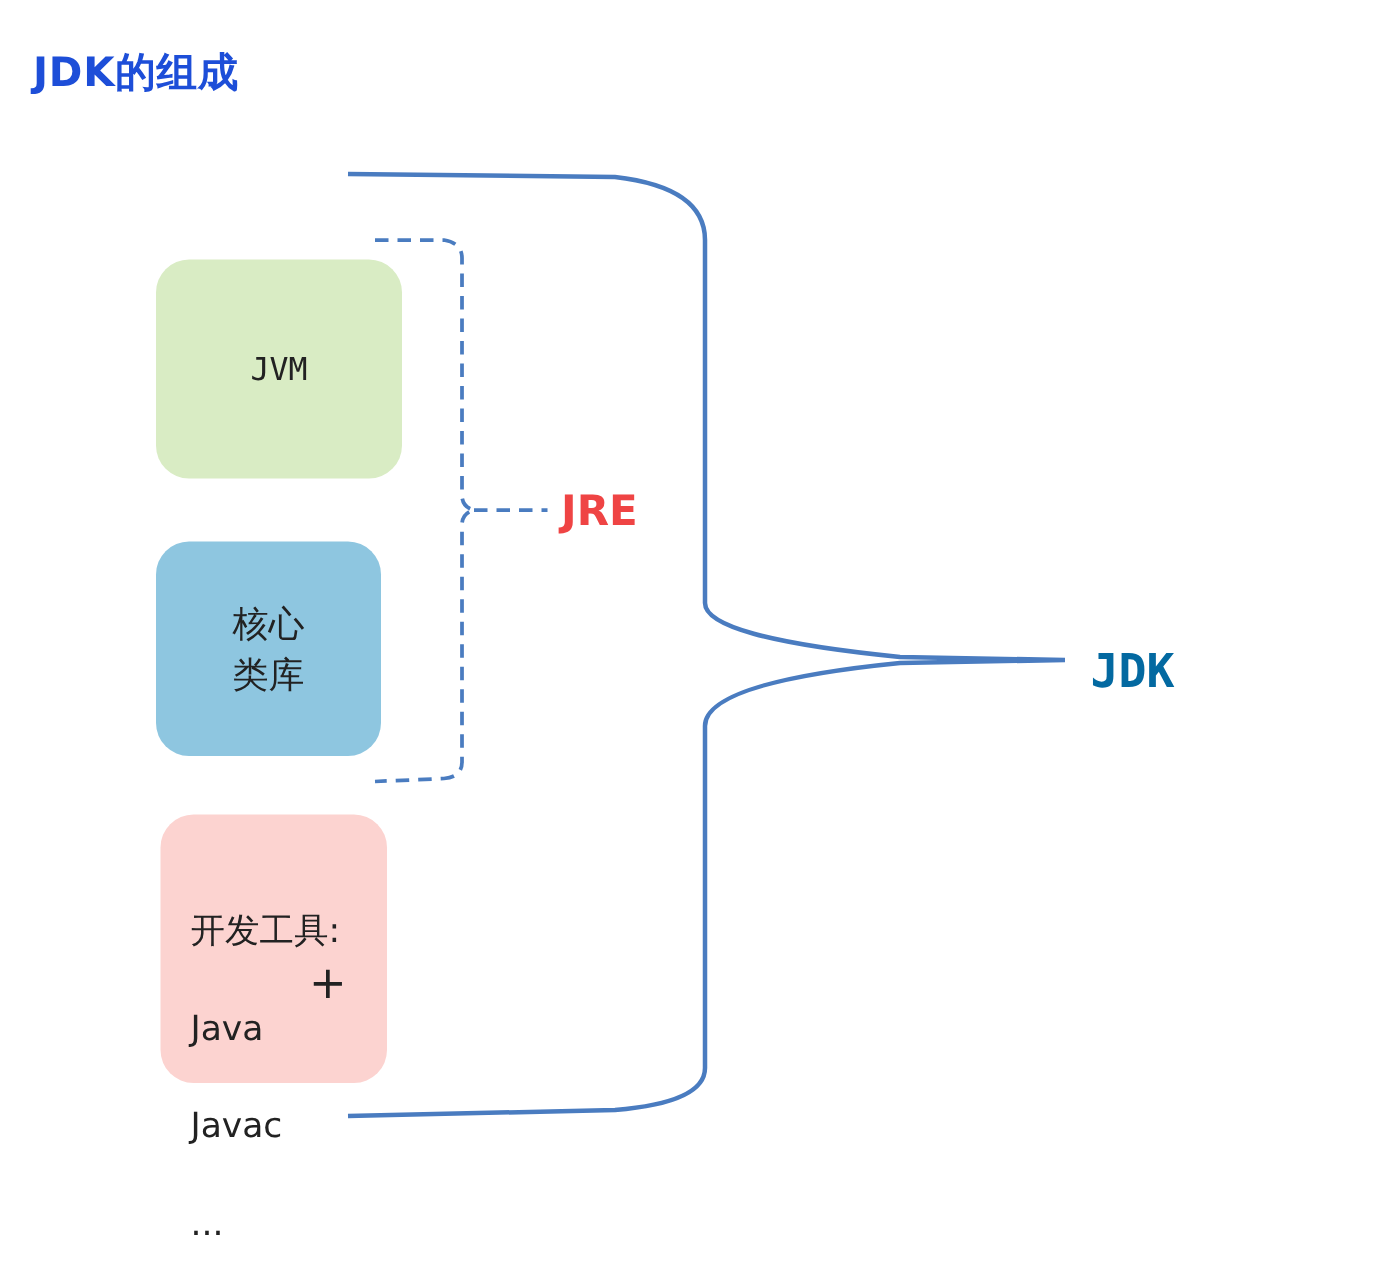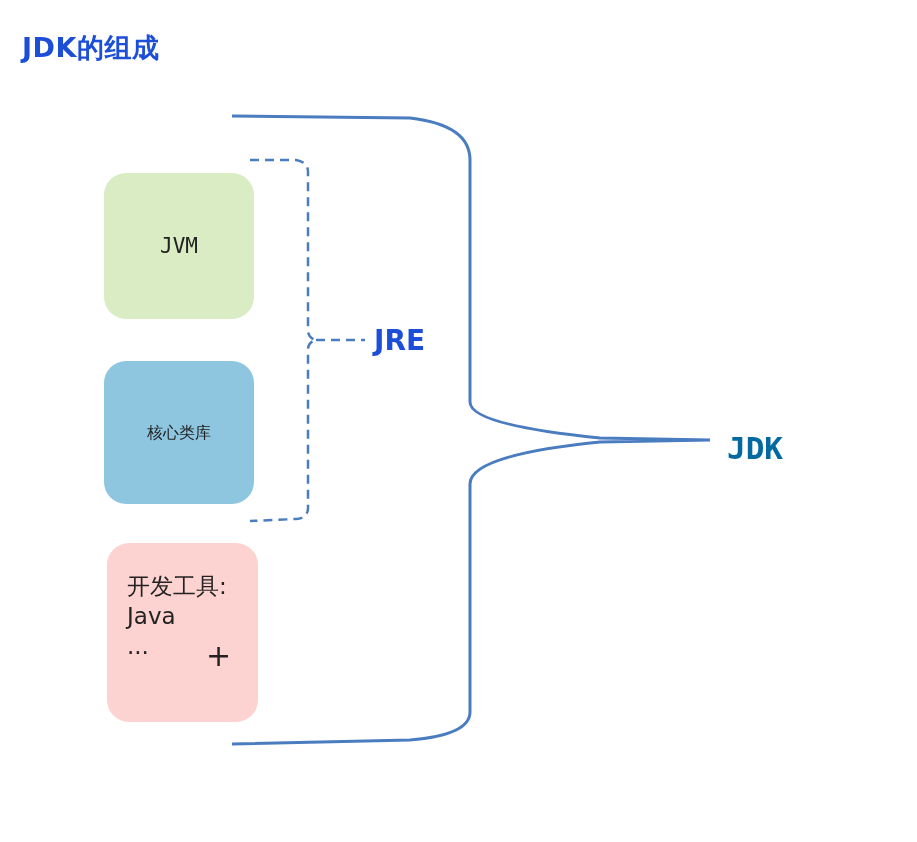--- a/index.html
+++ b/index.html
@@ -1,25 +1,25 @@
 <!DOCTYPE html>
 <html><head>
   <meta charset="utf-8">
   <style>
     html, body { margin: 0; padding: 0; background: #ffffff; }
     body { width: 917px; height: 842px; position: relative; overflow: hidden;
            font-family: "DejaVu Sans", "Liberation Sans", sans-serif; }
     .title { position: absolute; left: 22px; top: 30px; font-size: 27px; font-weight: bold; color: #1d4ed8; letter-spacing: 0.5px; }
     .box { position: absolute; border-radius: 22px; display: flex; align-items: center; justify-content: center; color: #222; }
-    .box-jvm { left: 104px; top: 173px; width: 150px; height: 146px; background: #d9ecc4; font-family: "DejaVu Sans Mono", "Liberation Mono", monospace; font-size: 21px; }
-    .box-lib { left: 104px; top: 361px; width: 150px; height: 143px; background: #8ec6e0; font-size: 16px; line-height: 34px; text-align: center; }
+    .box-jvm { left: 104px; top: 173px; width: 164px; height: 146px; background: #d9ecc4; font-family: "DejaVu Sans Mono", "Liberation Mono", monospace; font-size: 21px; }
+    .box-lib { left: 104px; top: 361px; width: 150px; height: 143px; background: #8ec6e0; font-size: 24px; line-height: 34px; text-align: center; flex-direction: column; }
     .box-tools { left: 107px; top: 543px; width: 151px; height: 179px; background: #fcd3d0; font-size: 23px; line-height: 30px; display: block; padding: 28px 0 0 20px; box-sizing: border-box; }
-    .tools-line { display: block; white-space: nowrap; }
+    .tools-line { display: block; white-space: nowrap; margin-top: 35px; }
     .plus { position: absolute; left: 206px; top: 641px; font-size: 30px; color: #222; line-height: 1; }
-    .label-jre { position: absolute; left: 374px; top: 324px; font-size: 28px; font-weight: bold; color: #1d4ed8; }
+    .label-jre { position: absolute; left: 374px; top: 324px; font-size: 28px; font-weight: bold; color: #ef4444; }
     .label-jdk { position: absolute; left: 727px; top: 430px; font-size: 31px; font-weight: bold; color: #0369a1; font-family: "DejaVu Sans Mono", "Liberation Mono", monospace; }
     svg.lines { position: absolute; left: 0; top: 0; }
   </style>
 </head>
 <body>
 
 <div class="title">JDK的组成</div>
 
 <svg class="lines" width="917" height="842">
 
@@ -34,19 +34,20 @@
 </div>
 
 <div class="box box-lib">
   <span>核心</span>
   <span>类库</span>
 </div>
 
 <div class="box box-tools">
   <span class="tools-line">开发工具:</span>
   <span class="tools-line">Java</span>
+  <span class="tools-line">Javac</span>
   <span class="tools-line">...</span>
 </div>
 
 <div class="plus">+</div>
 
 <div class="label-jre">JRE</div>
 <div class="label-jdk">JDK</div>
 
 </body></html>

